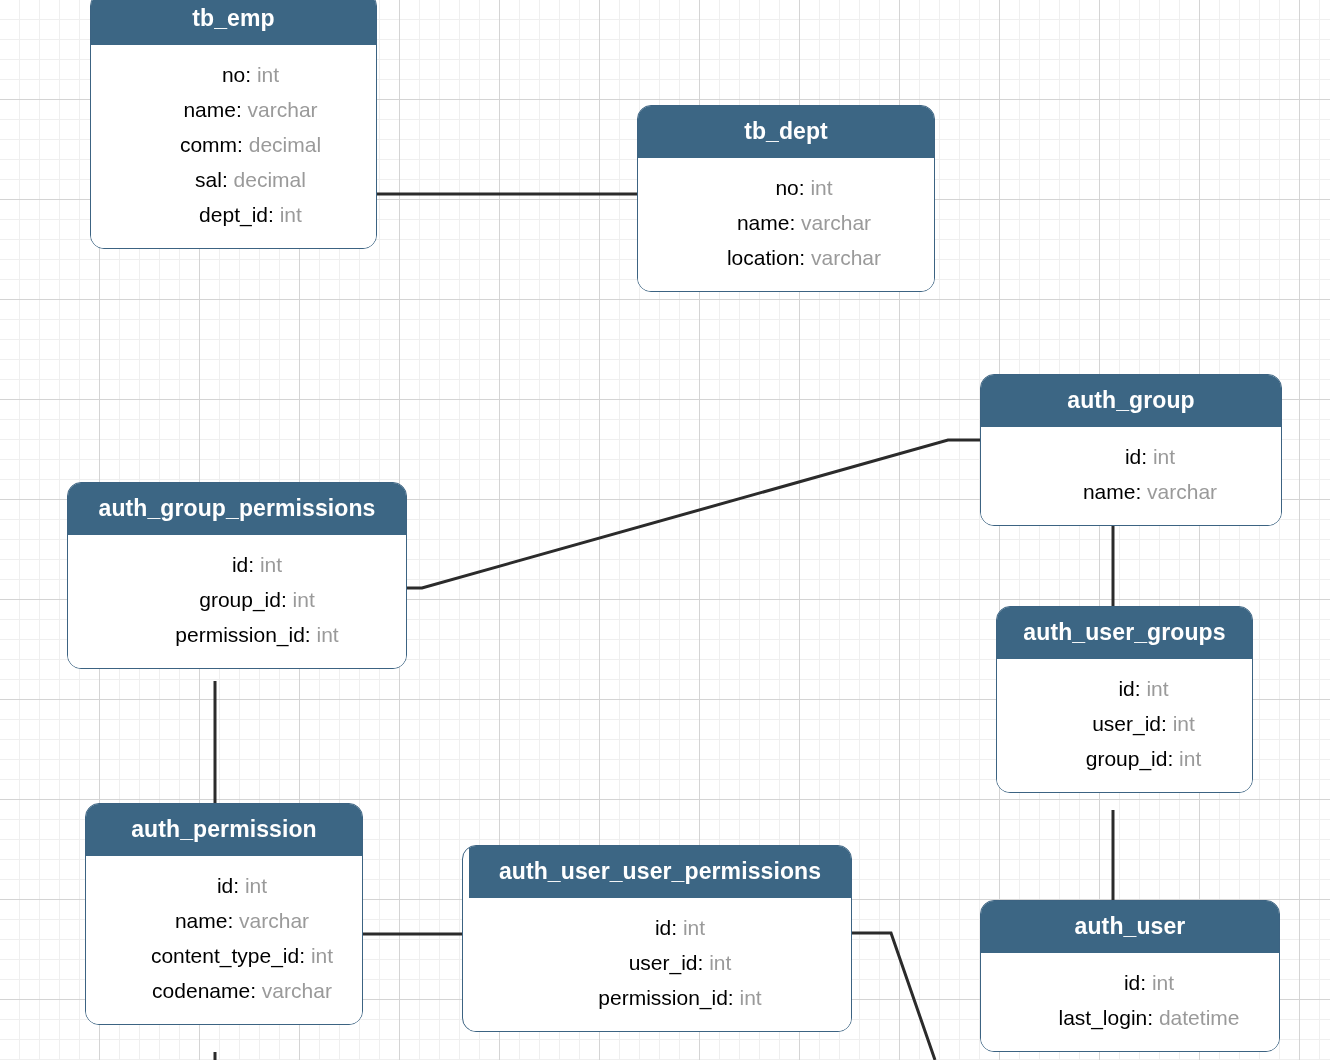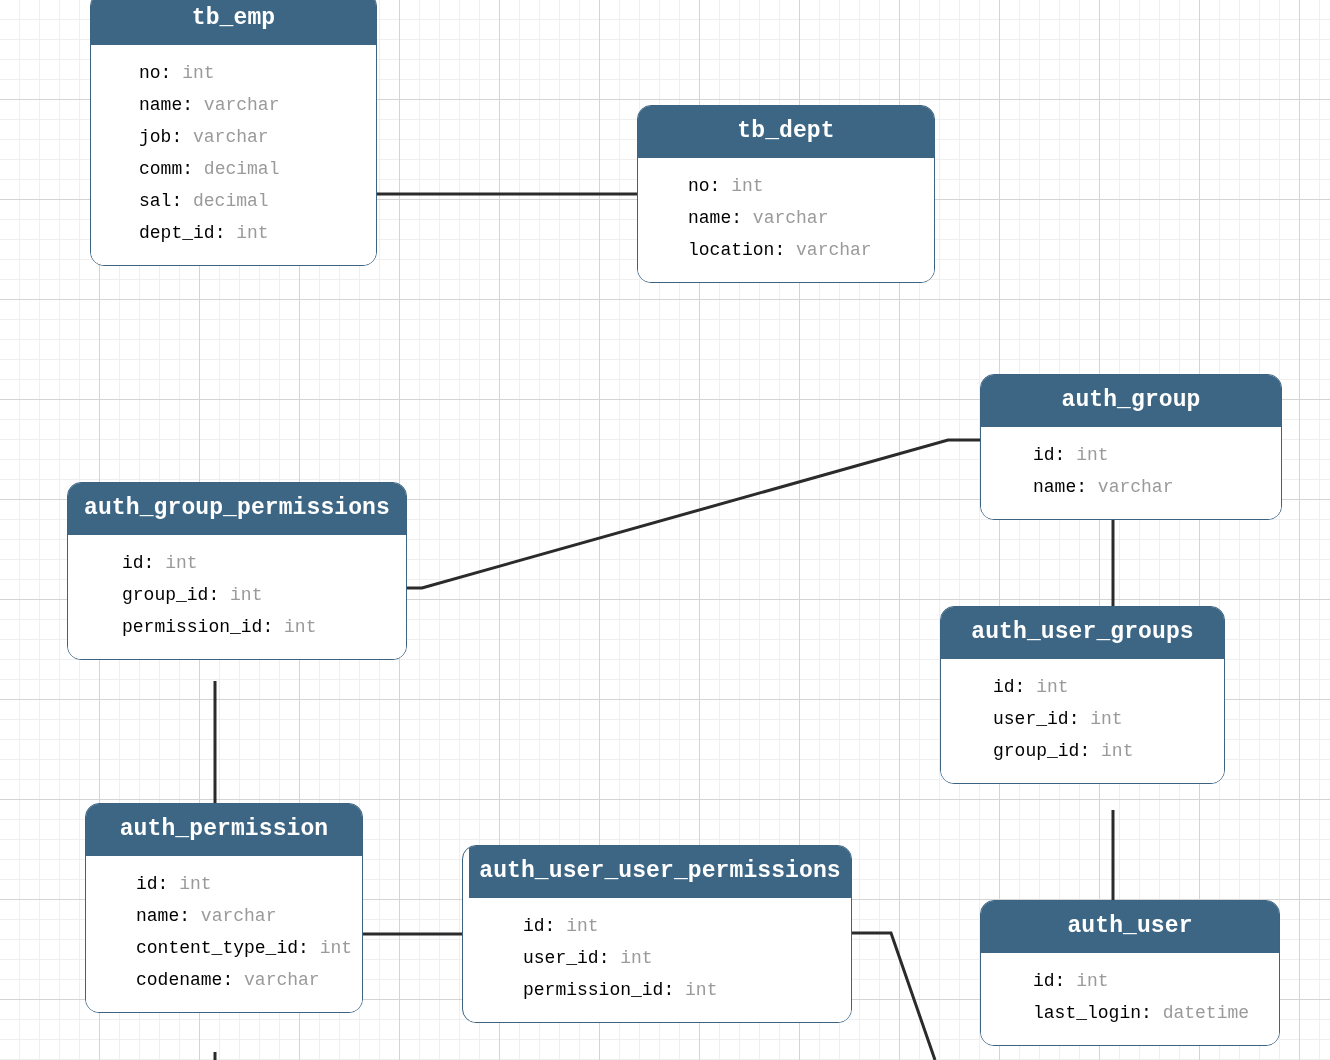--- a/index.html
+++ b/index.html
@@ -13,21 +13,21 @@
     height: 1060px;
     overflow: hidden;
     background-color: #ffffff;
     background-image:
       linear-gradient(to right,  #d4d4d4 1px, transparent 1px),
       linear-gradient(to bottom, #d4d4d4 1px, transparent 1px),
       linear-gradient(to right,  #efefef 1px, transparent 1px),
       linear-gradient(to bottom, #efefef 1px, transparent 1px);
     background-size: 100px 100px, 100px 100px, 20px 20px, 20px 20px;
     background-position: -1px -1px, -1px -1px, -1px -1px, -1px -1px;
-    font-family: Liberation Mono, monospace;
+    font-family: Liberation Sans, sans-serif;
   }
   #edges {
     position: absolute;
     left: 0; top: 0;
     width: 1330px;
     height: 1060px;
     pointer-events: none;
   }
   .entity {
     position: absolute;
@@ -46,36 +46,37 @@
     line-height: 1;
     padding: 14px 10px 15px 10px;
     white-space: nowrap;
     letter-spacing: 0.1px;
   }
   .entity-body {
     background: #ffffff;
     padding: 12px 0 16px 0;
   }
   .field {
-    font-size: 18px;
+    font-size: 21px;
     line-height: 1;
     padding: 7px 14px 7px 48px;
     white-space: nowrap;
     color: #111111;
+    text-align: center;
   }
   .field .fname { color: #000000; }
   .field .fsep  { color: #000000; }
   .field .ftype { color: #9a9a9a; }
 
   
   #ent-tb_emp                      { left: 90px;  top: -8px;  width: 287px; }
   #ent-tb_dept                     { left: 637px; top: 105px; width: 298px; }
   #ent-auth_group                  { left: 980px; top: 374px; width: 302px; }
   #ent-auth_group_permissions      { left: 43px;  top: 482px; width: 340px; margin-left: 24px; }
-  #ent-auth_user_groups            { left: 940px; top: 606px; width: 285px; }
+  #ent-auth_user_groups            { left: 996px; top: 606px; width: 257px; }
   #ent-auth_permission             { left: 85px;  top: 803px; width: 278px; }
   #ent-auth_user_user_permissions  { left: 462px; top: 845px; width: 390px; padding-left: 6px; }
   #ent-auth_user                   { left: 980px; top: 900px; width: 300px; }
 
   #ent-auth_group_permissions .field,
   #ent-auth_user_user_permissions .field { padding-left: 54px; }
   #ent-auth_permission .field { padding-left: 50px; }
   #ent-tb_dept .field { padding-left: 50px; }
   #ent-auth_group .field,
   #ent-auth_user_groups .field,
@@ -108,23 +109,20 @@
   <div class="entity" id="ent-tb_emp">
     <div class="entity-header">tb_emp</div>
     <div class="entity-body">
       <div class="field">
         <span class="fname">no</span><span class="fsep">: </span><span class="ftype">int</span>
       </div>
       <div class="field">
         <span class="fname">name</span><span class="fsep">: </span><span class="ftype">varchar</span>
       </div>
       <div class="field">
-        <span class="fname">job</span><span class="fsep">: </span><span class="ftype">varchar</span>
-      </div>
-      <div class="field">
         <span class="fname">comm</span><span class="fsep">: </span><span class="ftype">decimal</span>
       </div>
       <div class="field">
         <span class="fname">sal</span><span class="fsep">: </span><span class="ftype">decimal</span>
       </div>
       <div class="field">
         <span class="fname">dept_id</span><span class="fsep">: </span><span class="ftype">int</span>
       </div>
     </div>
   </div>

